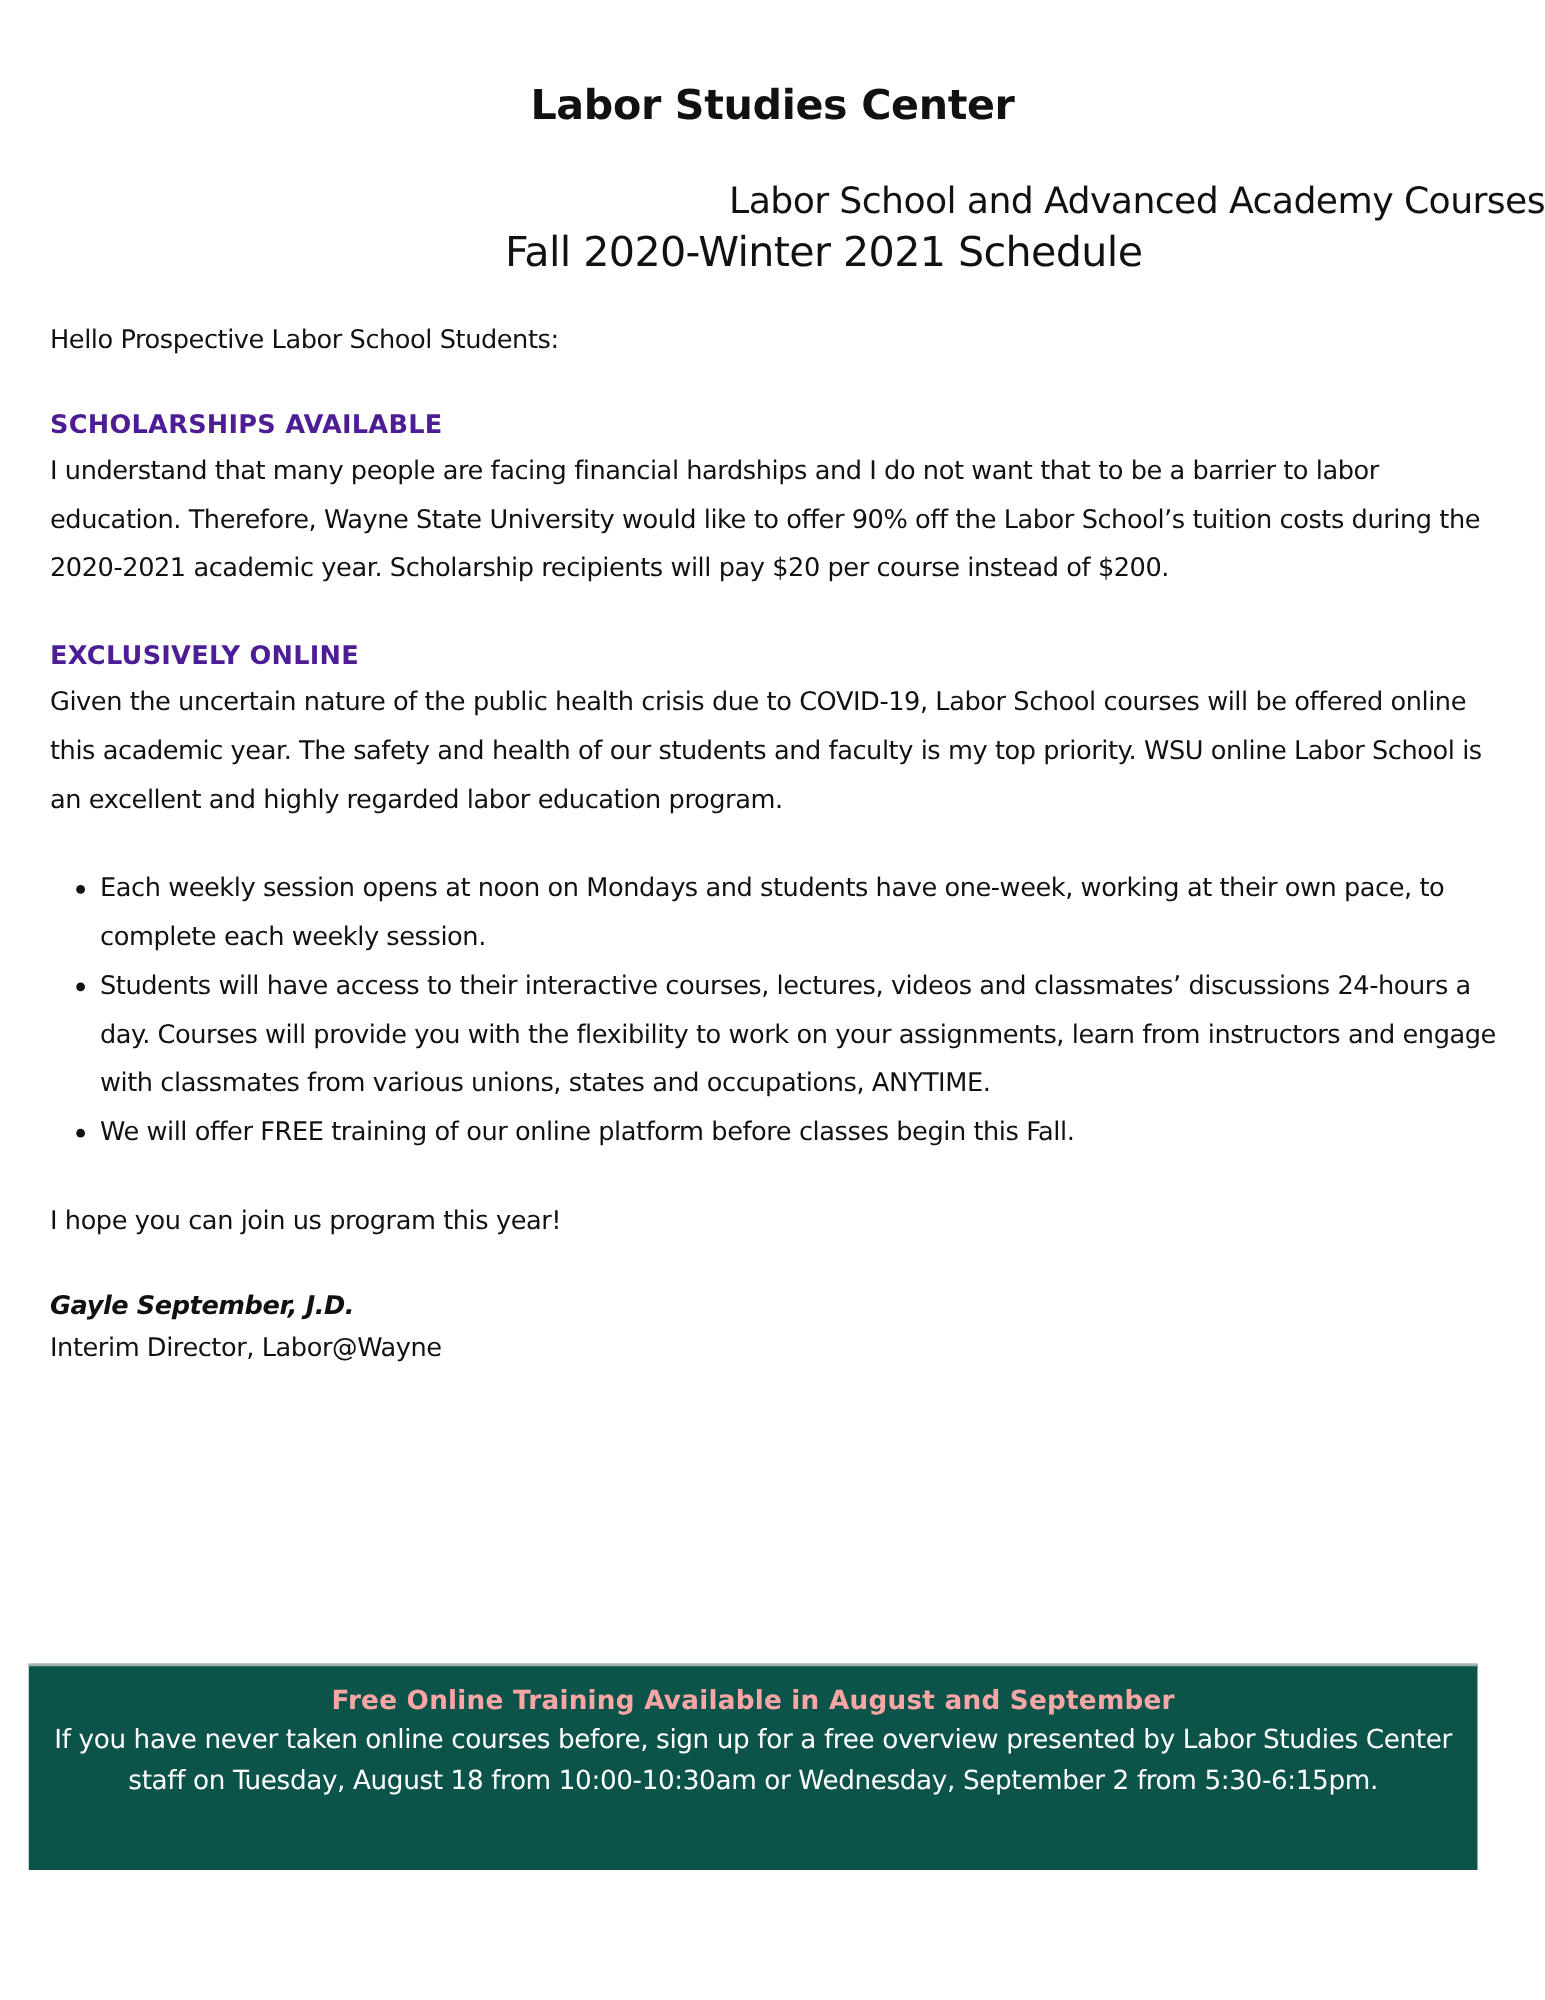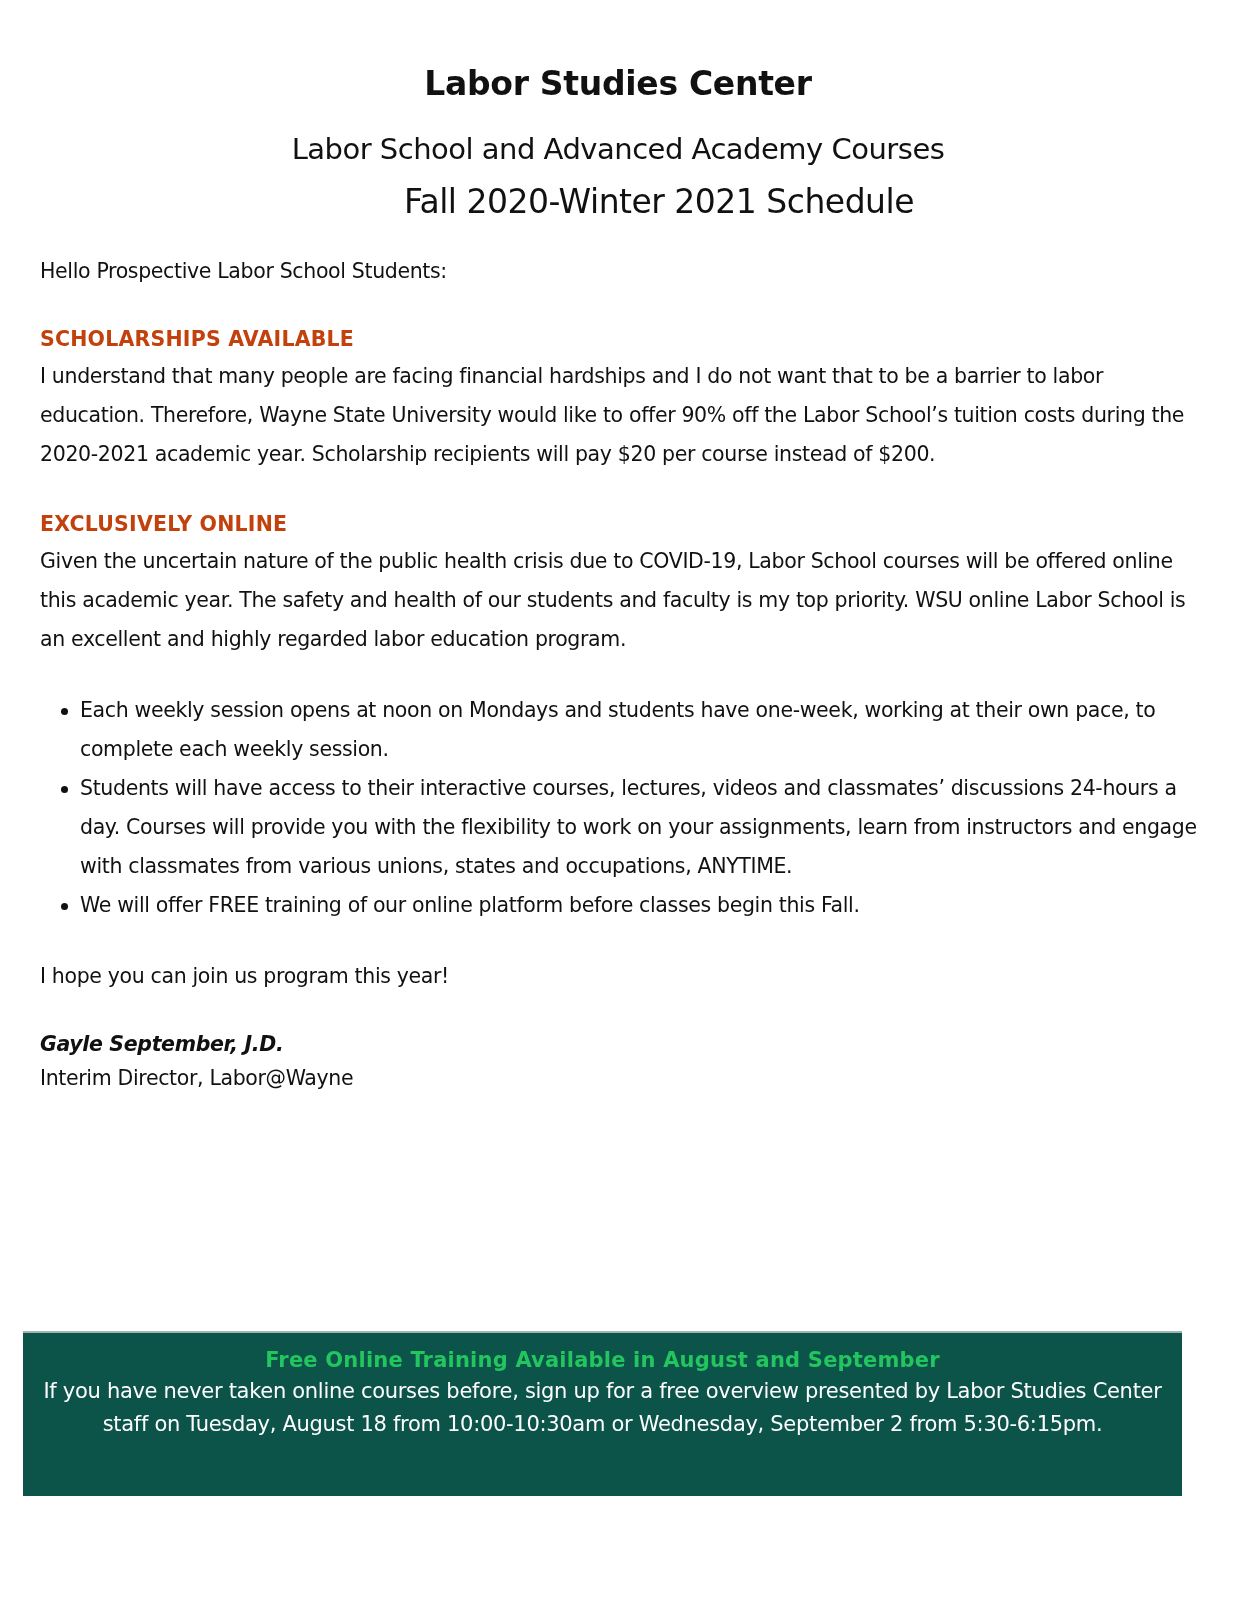--- a/index.html
+++ b/index.html
@@ -6,53 +6,53 @@
     body {
       width: 1236px; height: 1600px; position: relative; overflow: hidden;
       font-family: "DejaVu Sans", sans-serif; color: #111111;
     }
     .page { position: absolute; left: 0; top: 0; width: 1236px; height: 1600px; margin-top: 24px; }
     .title {
       position: absolute; left: 0; width: 1236px; text-align: center;
       font-weight: bold; font-size: 33px; top: 40px; letter-spacing: -0.3px;
     }
     .subtitle {
-      position: absolute; left: 0; width: 1236px; text-align: center;
-      font-size: 29px; top: 108px; letter-spacing: -0.5px;
+      position: absolute; left: 0; width: 1236px; text-align: right;
+      font-size: 29px; top: 119px; letter-spacing: -0.5px;
     }
     .subtitle2 {
       position: absolute; left: 0; width: 1236px; text-align: center;
       font-size: 33px; top: 158px; letter-spacing: -0.5px; padding-left: 41px;
     }
     .content {
       position: absolute; left: 40px; top: 228px; width: 1160px;
       font-size: 20.5px; line-height: 39px; letter-spacing: -0.35px;
     }
     .greeting { margin: 0 0 30px 0; }
     .heading {
-      color: #c2410c; font-weight: bold; font-size: 20.5px; letter-spacing: 0.2px;
+      color: #4c1d95; font-weight: bold; font-size: 20.5px; letter-spacing: 0.2px;
       margin: 0; line-height: 36px;
     }
     .para { margin: 0 0 32px 0; }
     ul.bullets { list-style: none; margin: 0 0 32px 0; padding: 0; }
     ul.bullets li { position: relative; padding-left: 40px; }
     ul.bullets li .dot {
       position: absolute; left: 21px; top: 17px; width: 7px; height: 7px;
       border-radius: 50%; background: #111;
     }
     .closing { margin: 0 0 30px 0; }
     .sig-name { font-style: italic; font-weight: bold; margin: 0; line-height: 36px; }
     .sig-title { margin: 0; line-height: 32px; }
     .banner {
       position: absolute; left: 23px; top: 1307px; width: 1159px; height: 165px;
       background: #0c5449; border-top: 2px solid #9fb5ae; box-sizing: border-box;
       text-align: center; color: #ffffff;
     }
     .banner-title {
-      color: #22c55e; font-weight: bold; font-size: 21px; margin-top: 12px;
+      color: #fca5a5; font-weight: bold; font-size: 21px; margin-top: 12px;
       line-height: 30px; letter-spacing: 0.2px;
     }
     .banner-text { font-size: 21px; line-height: 33px; letter-spacing: -0.3px; padding: 0 10px; }
   </style>
 </head>
 <body>
 
 <div class="page">
   <div class="title">Labor Studies Center</div>
   <div class="subtitle">Labor School and Advanced Academy Courses</div>

